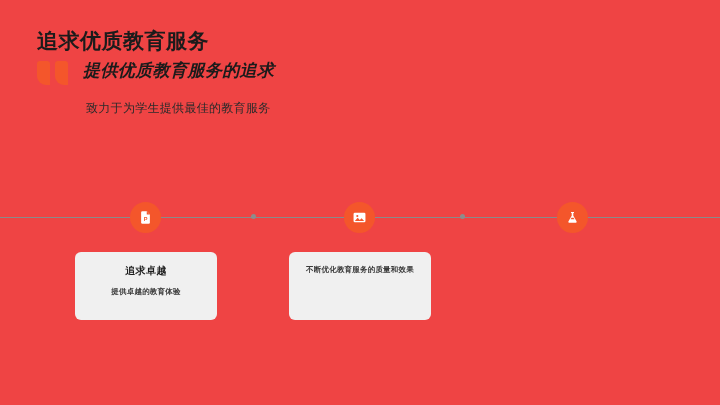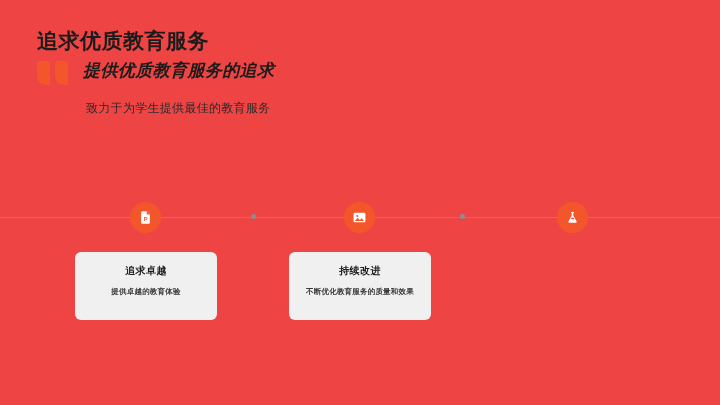--- a/index.html
+++ b/index.html
@@ -227,19 +227,18 @@
         </svg>
       </span>
     </div>
 
     <div class="card c1">
       <div class="card-title">追求卓越</div>
       <div class="card-desc">提供卓越的教育体验</div>
     </div>
 
     <div class="card c2">
-      <div class="card-title">持续改进</div>
       <div class="card-desc">不断优化教育服务的质量和效果</div>
     </div>
 
 
   </div>
 </div>
 
 </body></html>

